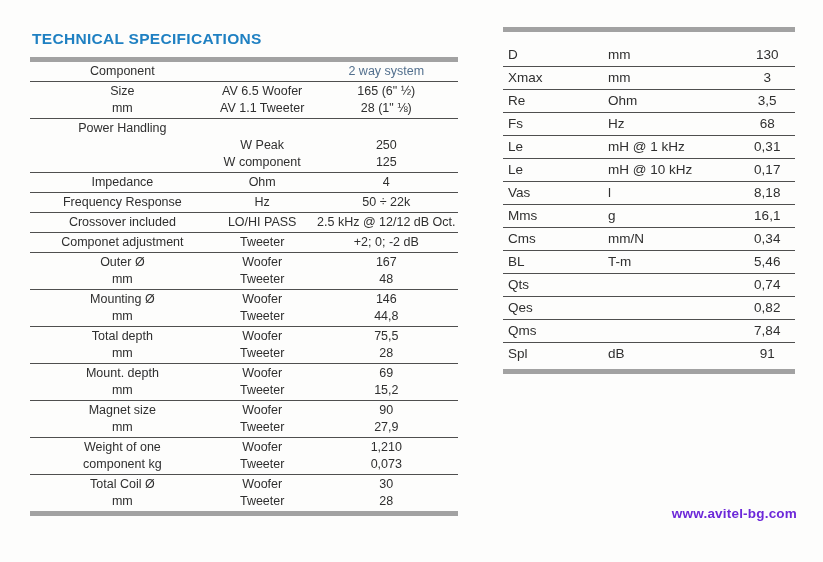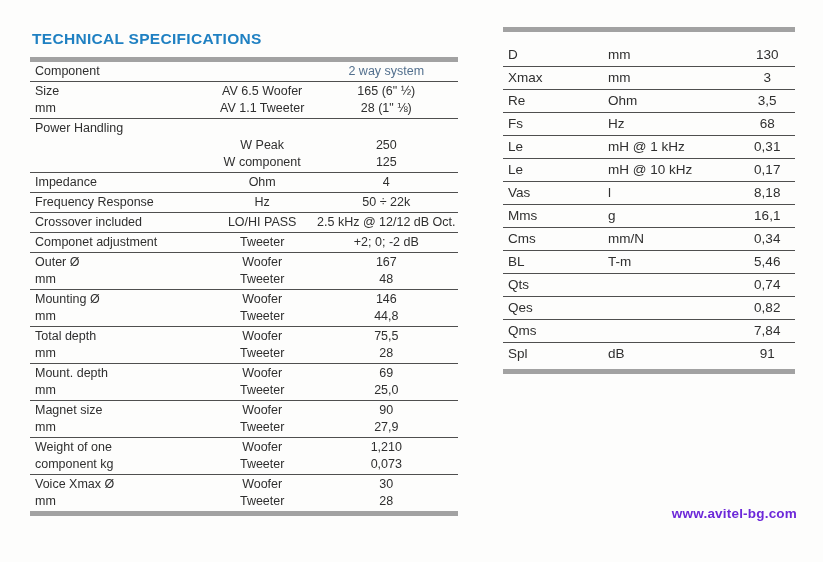--- a/index.html
+++ b/index.html
@@ -32,21 +32,21 @@
     white-space:nowrap;
   }
   .panel-right h2.section-title{font-size:16.5px;margin-bottom:8px;}
   .thick-bar{height:5px;background:var(--bar);width:100%;}
   table{border-collapse:collapse;table-layout:fixed;width:100%;}
   td{vertical-align:top;border-bottom:1px solid var(--rule);}
   tr.last-row td{border-bottom:none;}
   
   .tech-table{font-size:12.5px;}
   .tech-table td{padding:1px 0;}
-  .tech-table td:nth-child(1){width:42%;text-align:left;padding-left:5px;}
+  .tech-table td:nth-child(1){width:42%;text-align:center;padding-left:5px;}
   .tech-table td:nth-child(2){width:24.5%;text-align:center;}
   .tech-table td:nth-child(3){width:33.5%;text-align:center;white-space:nowrap;}
   .tech-table .cell-line{min-height:17px;line-height:17px;}
   
   .ea-wrap{margin-top:12px;}
   .ea-table{font-size:13.5px;}
   .ea-table td{padding:3px 0;}
   .ea-table td:nth-child(1){width:36%;text-align:left;padding-left:5px;}
   .ea-table td:nth-child(2){width:45%;text-align:left;}
   .ea-table td:nth-child(3){width:19%;text-align:center;margin-left:24px;}
@@ -199,21 +199,21 @@
           <td>
             <div class="cell-line">Mount. depth</div>
             <div class="cell-line">mm</div>
           </td>
           <td>
             <div class="cell-line">Woofer</div>
             <div class="cell-line">Tweeter</div>
           </td>
           <td>
             <div class="cell-line">69</div>
-            <div class="cell-line">25,0</div>
+            <div class="cell-line">15,2</div>
           </td>
         </tr>
         <tr>
           <td>
             <div class="cell-line">Magnet size</div>
             <div class="cell-line">mm</div>
           </td>
           <td>
             <div class="cell-line">Woofer</div>
             <div class="cell-line">Tweeter</div>
@@ -232,21 +232,21 @@
             <div class="cell-line">Woofer</div>
             <div class="cell-line">Tweeter</div>
           </td>
           <td>
             <div class="cell-line">1,210</div>
             <div class="cell-line">0,073</div>
           </td>
         </tr>
         <tr class="last-row">
           <td>
-            <div class="cell-line">Voice Xmax Ø</div>
+            <div class="cell-line">Total Coil Ø</div>
             <div class="cell-line">mm</div>
           </td>
           <td>
             <div class="cell-line">Woofer</div>
             <div class="cell-line">Tweeter</div>
           </td>
           <td>
             <div class="cell-line">30</div>
             <div class="cell-line">28</div>
           </td>

